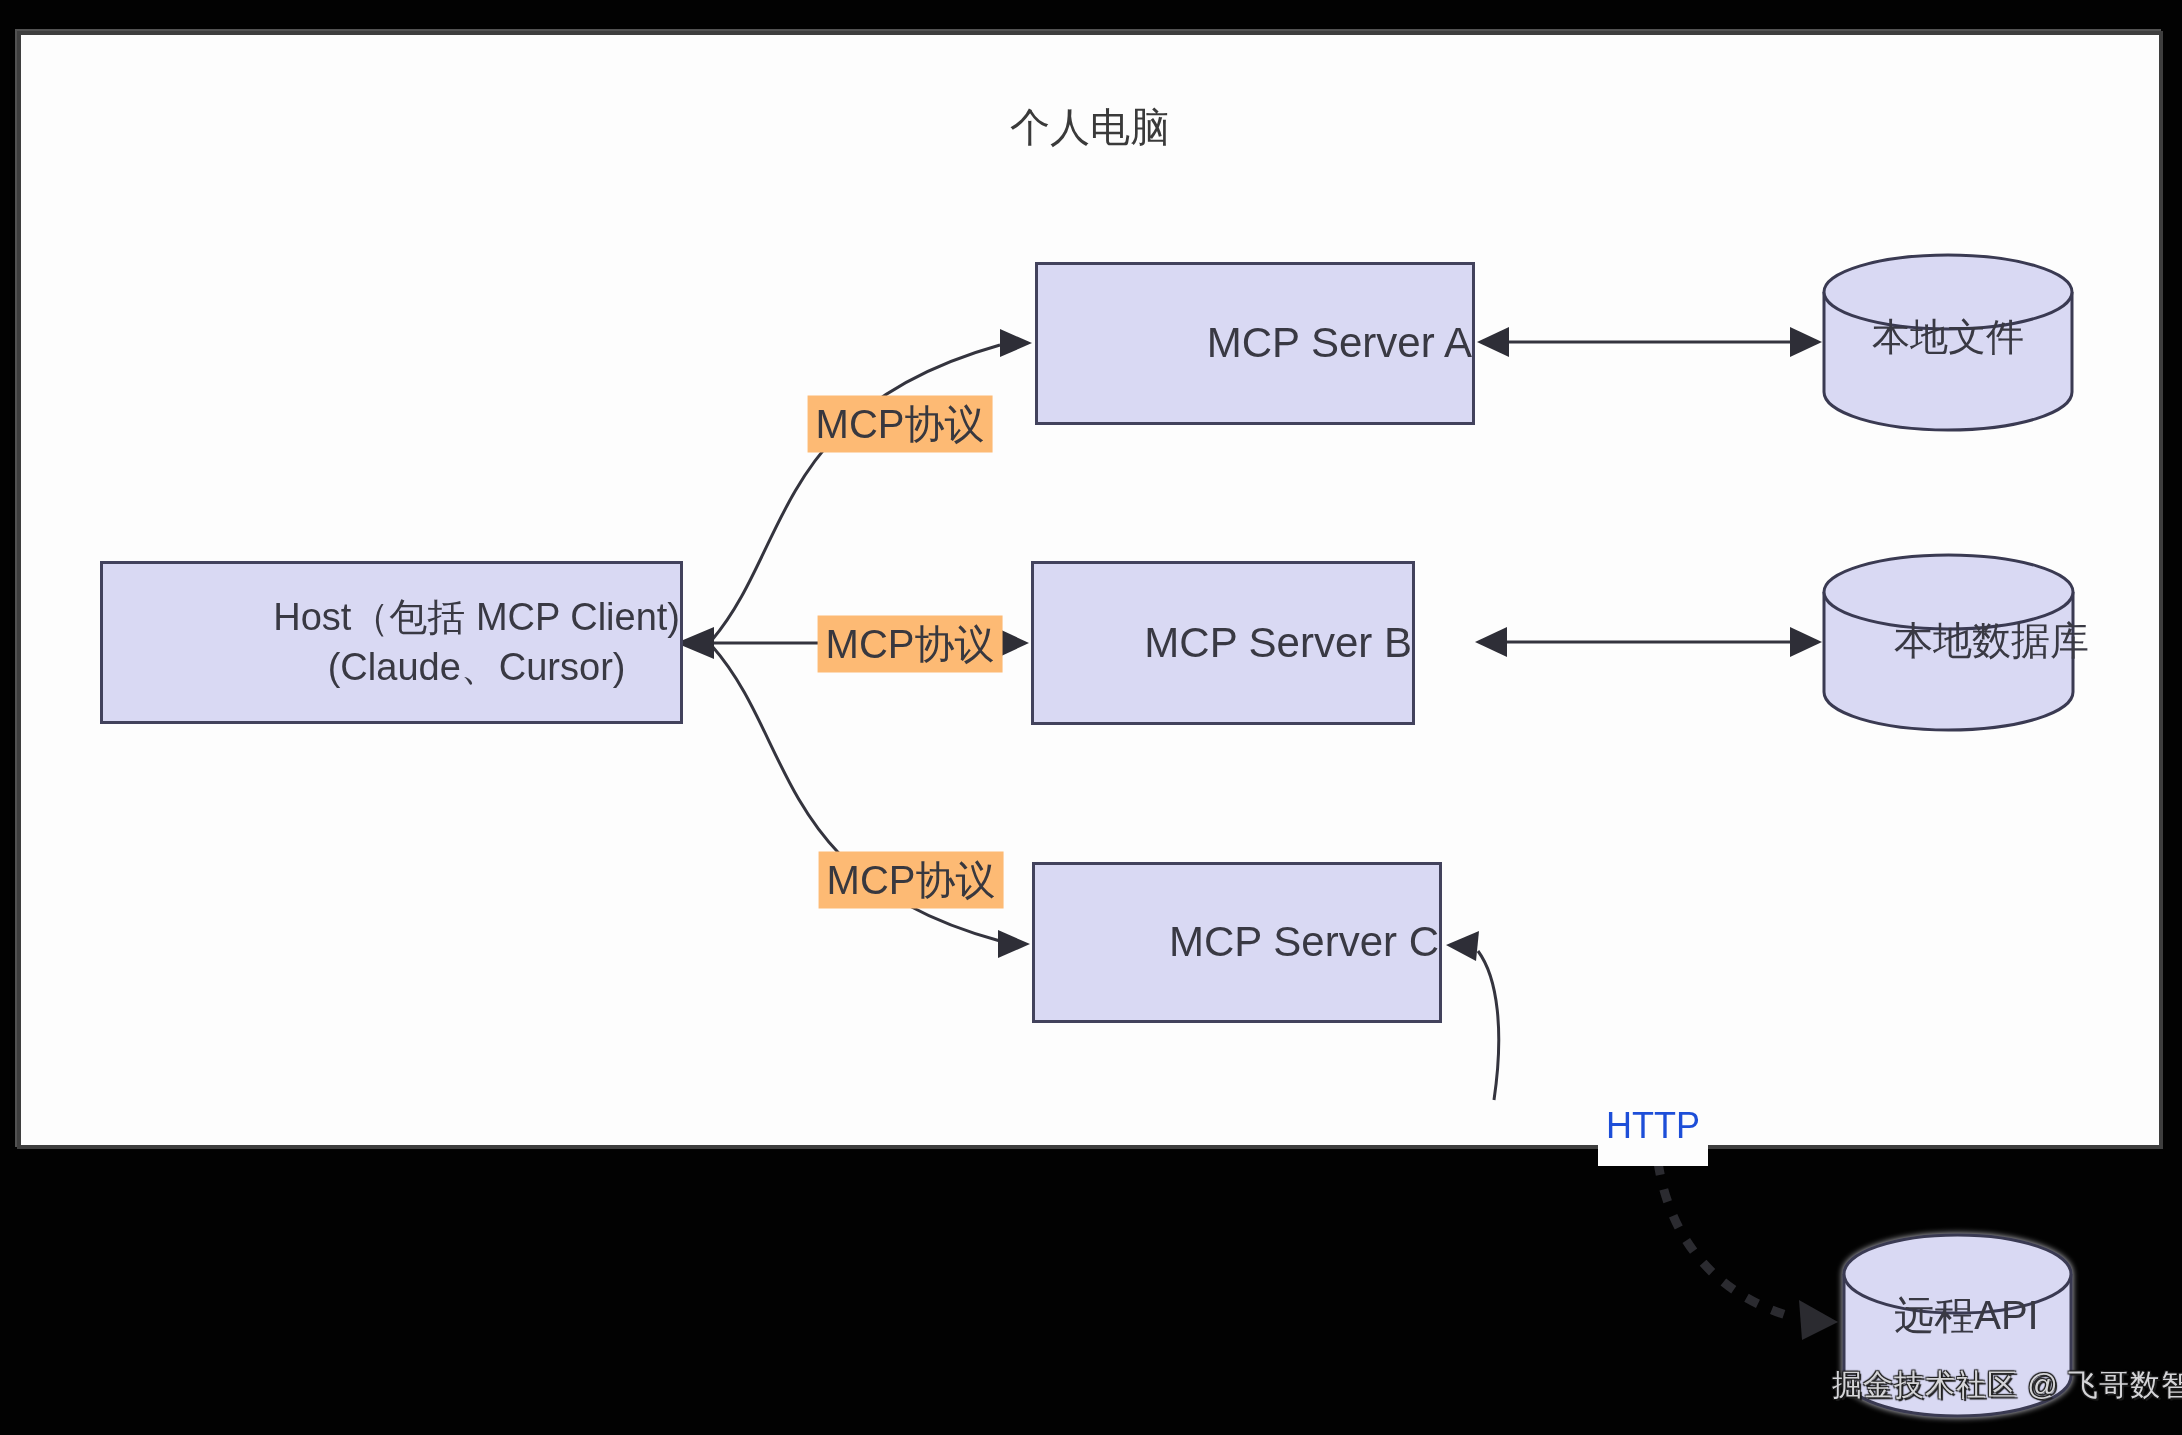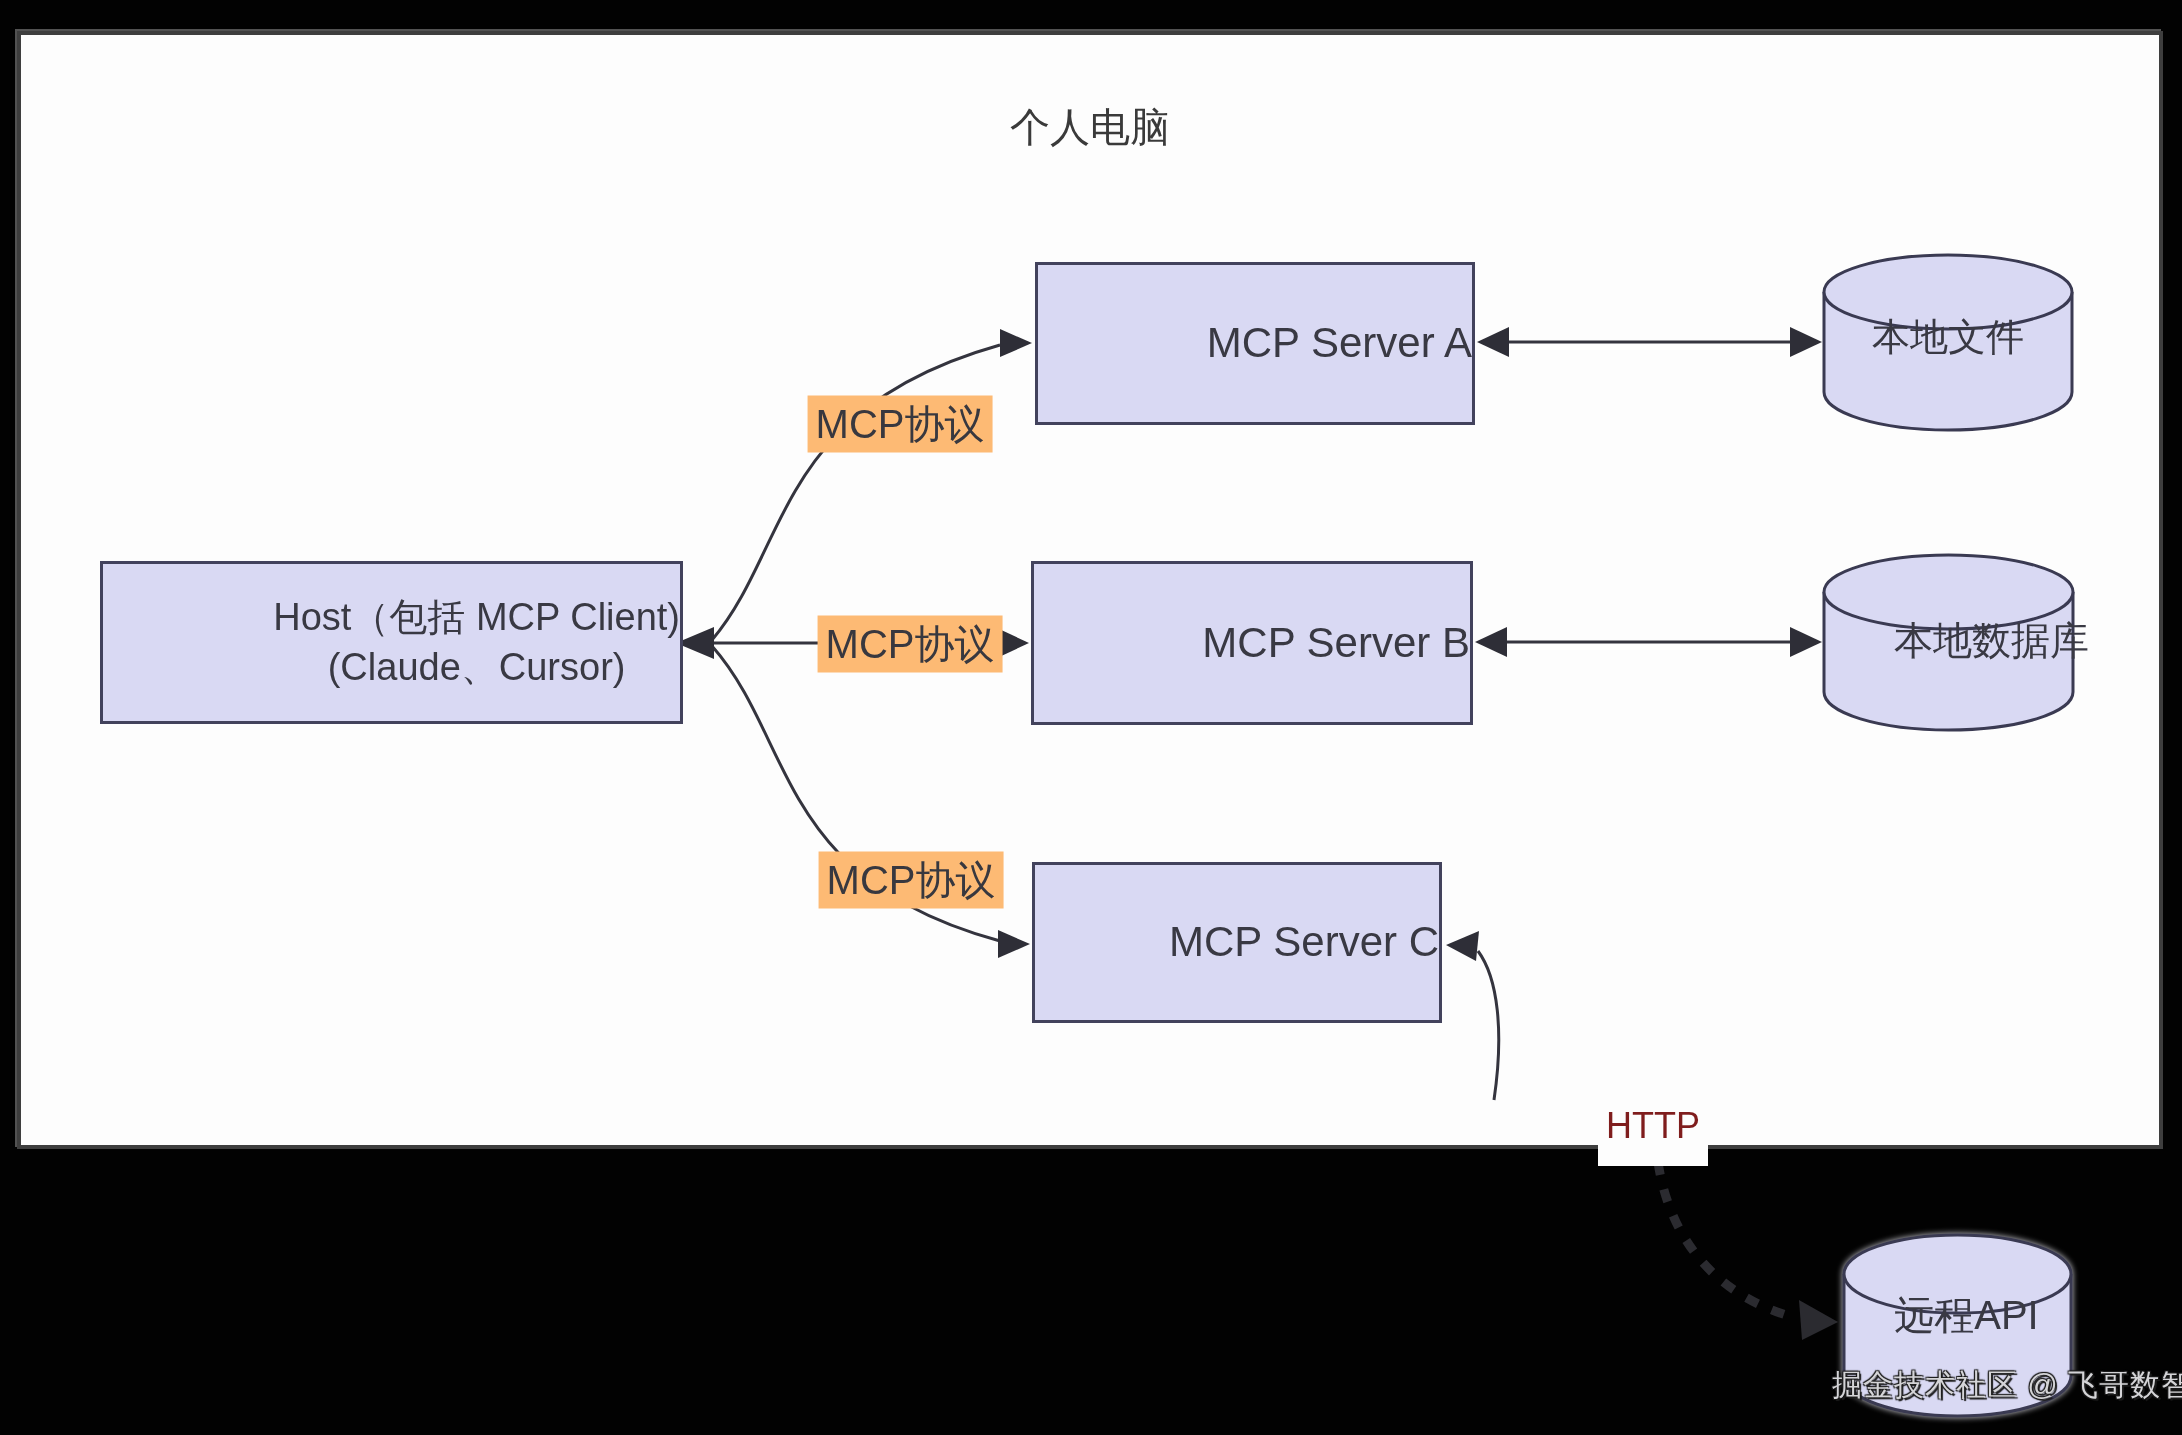--- a/index.html
+++ b/index.html
@@ -28,21 +28,21 @@
   .cyl svg{position:absolute;left:0;top:0;}
   .cyl .cyl-label{
     position:absolute;left:0;width:100%;text-align:center;color:#393943;white-space:nowrap;
   }
   .edge-label{
     position:absolute;transform:translate(-50%,-50%);background:#fdba74;
     padding:1px 8px;font-size:40px;color:#38383f;white-space:nowrap;z-index:4;
   }
   .http-label{
     position:absolute;left:1598px;top:1104px;width:110px;height:62px;background:#fdfdfd;
-    font-size:36px;color:#7f1d1d;text-align:center;z-index:5;line-height:1.2;
+    font-size:36px;color:#1d4ed8;text-align:center;z-index:5;line-height:1.2;
   }
   .watermark{
     position:absolute;left:1832px;top:1365px;font-size:30px;letter-spacing:1px;
     color:#d4d4d7;z-index:6;white-space:nowrap;
     text-shadow:2px 2px 1px #1c1c1c,-1px -1px 1px #1c1c1c,1px -1px 1px #1c1c1c,-1px 1px 1px #1c1c1c;
   }
   .glow{filter:drop-shadow(0 0 3px rgba(215,215,222,.95));}
 </style>
 </head>
 <body>
@@ -82,21 +82,21 @@
   <div class="node host" style="left:100px;top:561px;width:583px;height:163px;">
     <div>
       <div>Host（包括 MCP Client)</div>
       <div>(Claude、Cursor)</div>
     </div>
   </div>
 
   <div class="node" style="left:1035px;top:262px;width:440px;height:163px;">
     <span>MCP Server A</span>
   </div>
-  <div class="node" style="left:1031px;top:561px;width:442px;height:164px;padding-left:34px;">
+  <div class="node" style="left:1031px;top:561px;width:384px;height:164px;padding-left:34px;">
     <span>MCP Server B</span>
   </div>
   <div class="node" style="left:1032px;top:862px;width:410px;height:161px;">
     <span>MCP Server C</span>
   </div>
 
   <div class="cyl" style="left:1822px;top:252px;width:252px;height:182px;">
     <svg width="252" height="182" viewBox="0 0 252 182">
       <path d="M2,40 v100 a124,38 0 0 0 248,0 v-100" fill="#d9d9f3" stroke="#3a3a52" stroke-width="3"></path>
       <ellipse cx="126" cy="40" rx="124" ry="37" fill="#d9d9f3" stroke="#3a3a52" stroke-width="3"></ellipse>

